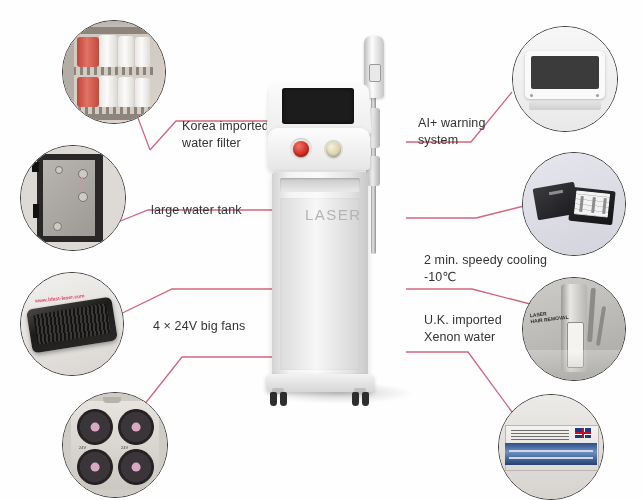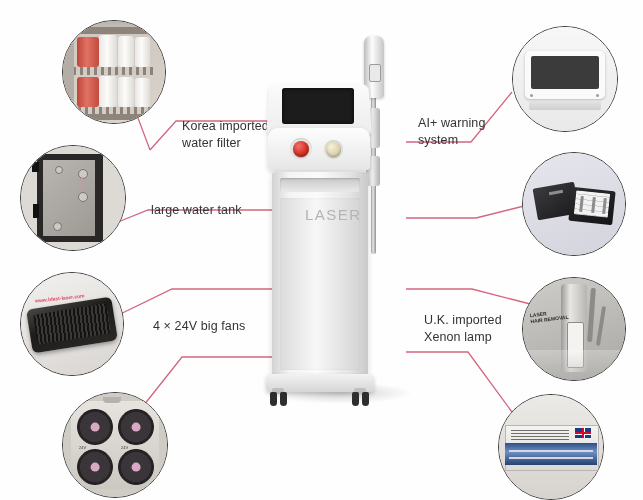--- a/index.html
+++ b/index.html
@@ -160,22 +160,24 @@
     </g>
   </svg>
 
   <div class="label" style="left:182px;top:118px;">Korea imported
 water filter</div>
   <div class="label" style="left:151px;top:202px;text-align:right;">large water tank</div>
   <div class="label" style="left:153px;top:318px;">4 × 24V big fans</div>
 
   <div class="label" style="left:418px;top:115px;">AI+ warning
 system</div>
+  <div class="label" style="left:424px;top:252px;">2 min. speedy cooling
+-10℃</div>
   <div class="label" style="left:424px;top:312px;">U.K. imported
-Xenon lamp</div>
+Xenon water</div>
 
   <div class="bubble" style="left:62px;top:20px;width:102px;height:102px;">
     <div class="inner ph-filter">
       <div class="shelfbar" style="top:6px;"></div>
       <div class="shelfbar" style="top:92px;"></div>
       <div class="cart" style="left:14px;top:16px;width:22px;height:30px;"></div>
       <div class="cartw" style="left:36px;top:14px;width:18px;height:32px;"></div>
       <div class="cartw" style="left:55px;top:15px;width:16px;height:31px;"></div>
       <div class="cartw" style="left:72px;top:16px;width:15px;height:30px;"></div>
       <div class="grate" style="left:10px;top:46px;width:80px;height:8px;"></div>

